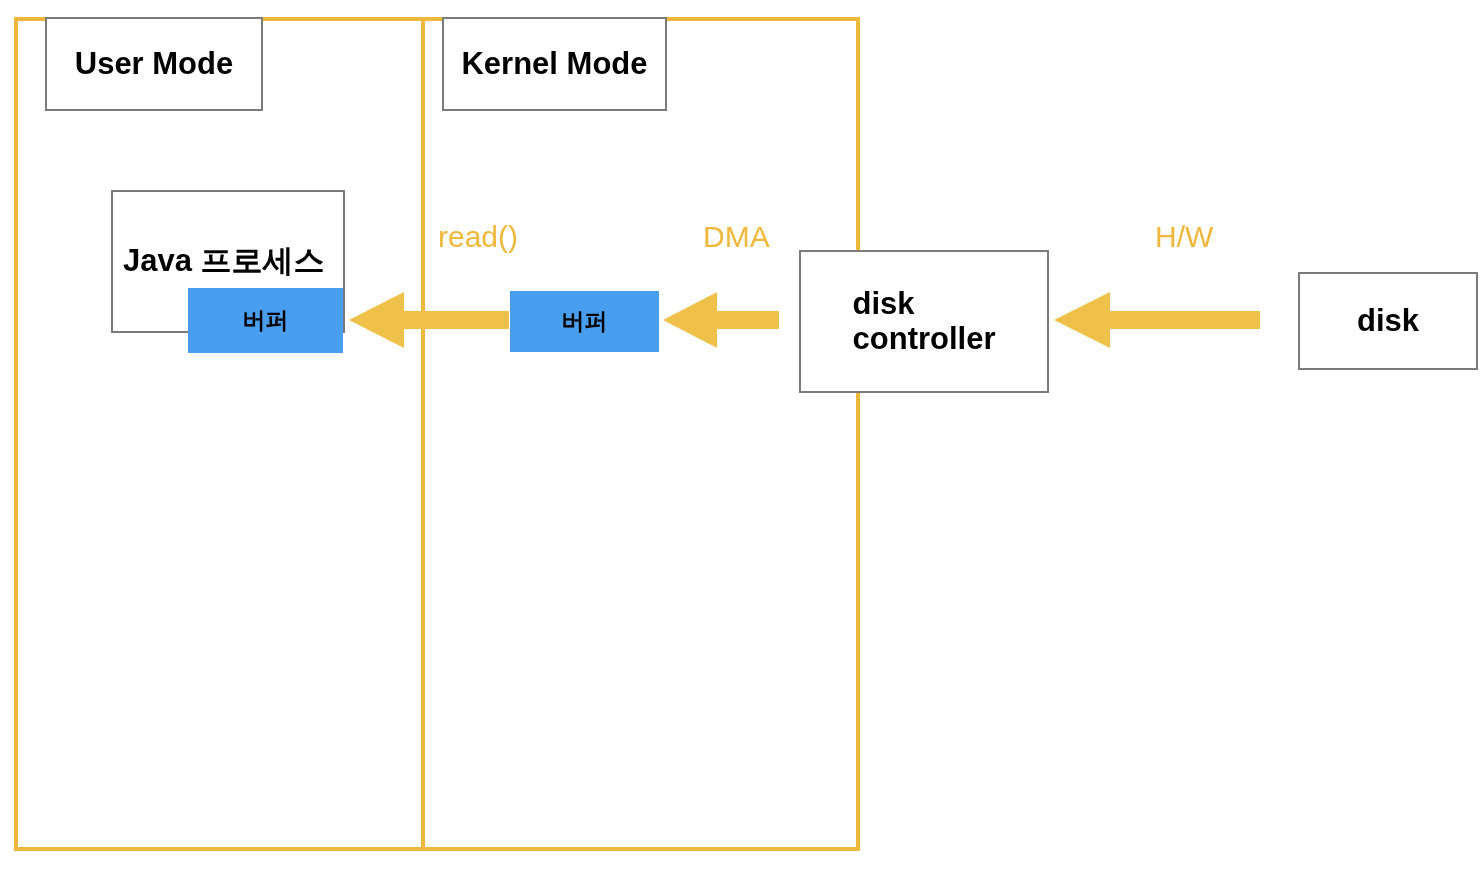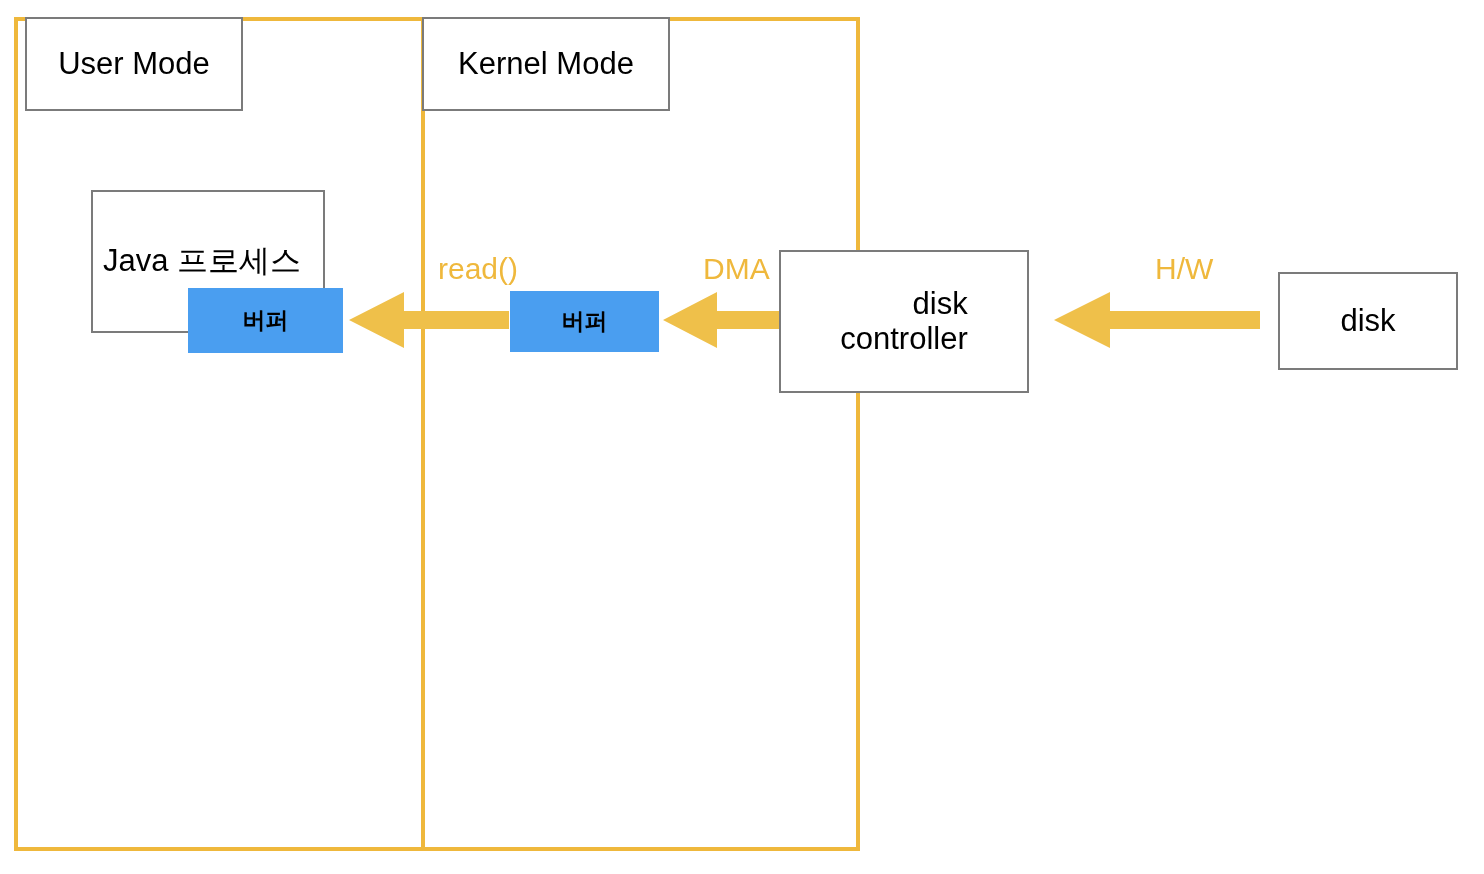--- a/index.html
+++ b/index.html
@@ -40,27 +40,28 @@
   
   .box {
     position: absolute;
     background: #ffffff;
     border: 2px solid #7b7b7b;
     box-sizing: border-box;
     display: flex;
     align-items: center;
     justify-content: center;
     color: #000000;
-    font-weight: normal;
+    font-weight: bold;
     line-height: 1.12;
-    text-align: right;
+    text-align: left;
+    margin-left: 20px;
   }
 
   .box-user-mode   { left: 25px;   top: 17px;  width: 218px; height: 94px;  font-size: 31px; }
-  .box-kernel-mode { left: 422px;  top: 17px;  width: 248px; height: 94px;  font-size: 31px; }
+  .box-kernel-mode { left: 422px;  top: 17px;  width: 225px; height: 94px;  font-size: 31px; }
 
   .box-java {
     left: 91px; top: 190px; width: 234px; height: 143px;
     font-size: 31px;
     align-items: flex-start;
     justify-content: flex-start;
     padding: 52px 0 0 10px;
   }
   .box-java .java-label { white-space: nowrap; }
 
@@ -93,21 +94,20 @@
   .arrow-dma  { left: 663px;  top: 290px; width: 116px; }
   .arrow-hw   { left: 1054px; top: 290px; width: 206px; }
 
   
   .caption {
     position: absolute;
     color: #EFB83C;
     font-size: 30px;
     font-weight: normal;
     white-space: nowrap;
-    margin-top: 32px;
   }
   .caption-read { left: 438px;  top: 220px; }
   .caption-dma  { left: 703px;  top: 220px; }
   .caption-hw   { left: 1155px; top: 220px; }
 </style>
 </head>
 <body>
 
 <div id="canvas">
 

